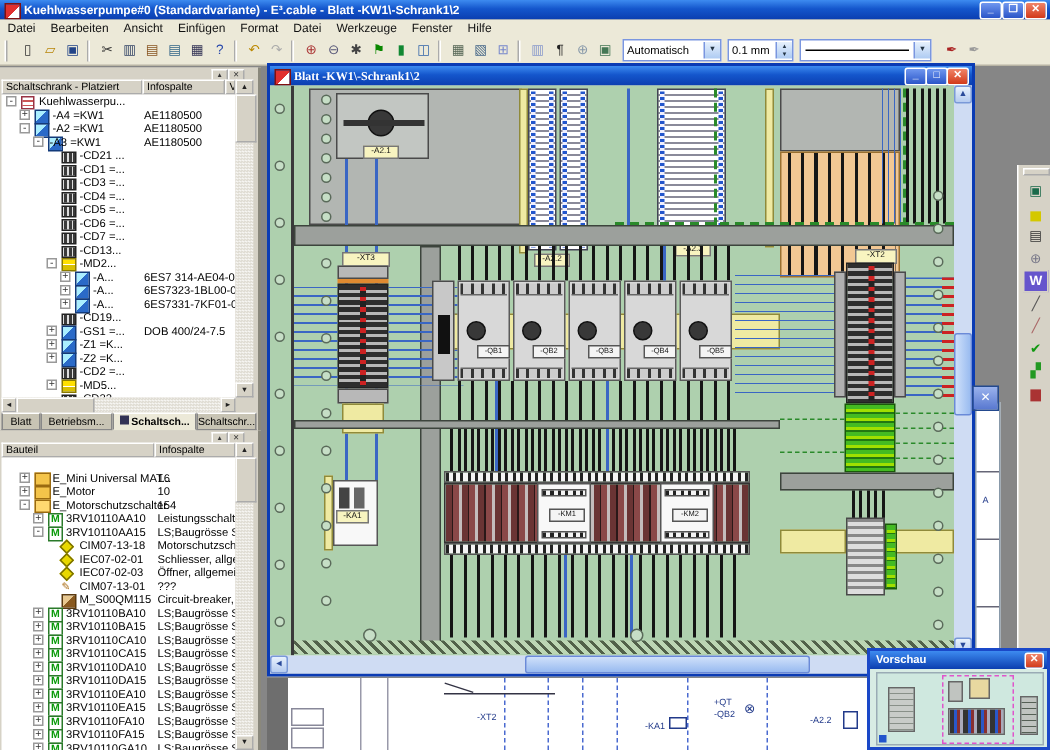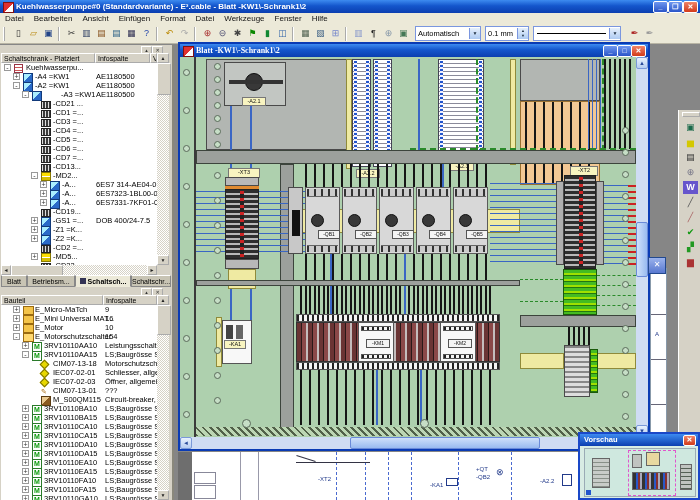--- a/index.html
+++ b/index.html
@@ -217,21 +217,21 @@
         </div>
         <div class="trow" style="top: 18px;">
           <div class="expbox" style="left: 12px;">-</div>
           <div class="ticon ti-device" style="left: 22px;"></div>
           <span class="tlabel" style="left: 34px;">-A2 =KW1</span>
           <span class="tinfo" style="left: 95px; right: 0px;">AE1180500</span>
         </div>
         <div class="trow" style="top: 27px;">
           <div class="expbox" style="left: 21px;">-</div>
           <div class="ticon ti-device" style="left: 31px;"></div>
-          <span class="tlabel" style="left: 60px;">-A3 =KW1</span>
+          <span class="tlabel" style="left: 32px;">-A3 =KW1</span>
           <span class="tinfo" style="left: 95px; right: 0px;">AE1180500</span>
         </div>
         <div class="trow" style="top: 36px;">
           <div class="ticon ti-strip" style="left: 40px;"></div>
           <span class="tlabel" style="left: 52px;">-CD21 ...</span>
         </div>
         <div class="trow" style="top: 45px;">
           <div class="ticon ti-strip" style="left: 40px;"></div>
           <span class="tlabel" style="left: 52px;">-CD1 =...</span>
         </div>
@@ -337,26 +337,20 @@
   </div>
 
   <div class="abs panel" style="left:0;top:287px;width:172px;height:213px;">
     <div class="phead">
       <div class="pbtn" style="right:20px;">▴</div>
       <div class="pbtn" style="right:9px;">✕</div>
     </div>
     <div class="colhdr" style="left:1px;top:8px;width:102px;">Bauteil</div>
     <div class="colhdr" style="left:103px;top:8px;width:54px;">Infospalte</div>
     <div class="treebody" id="parttree" style="left:1px;top:18px;width:156px;height:195px;">
-        <div class="trow" style="top: 0px;">
-          <div class="expbox" style="left: 12px;">+</div>
-          <div class="ticon ti-folder" style="left: 22px;"></div>
-          <span class="tlabel" style="left: 34px;">E_Micro-MaTch</span>
-          <span class="tinfo" style="left: 104px; right: 0px;">9</span>
-        </div>
         <div class="trow" style="top: 9px;">
           <div class="expbox" style="left: 12px;">+</div>
           <div class="ticon ti-folder" style="left: 22px;"></div>
           <span class="tlabel" style="left: 34px;">E_Mini Universal MAT...</span>
           <span class="tinfo" style="left: 104px; right: 0px;">16</span>
         </div>
         <div class="trow" style="top: 18px;">
           <div class="expbox" style="left: 12px;">+</div>
           <div class="ticon ti-folder" style="left: 22px;"></div>
           <span class="tlabel" style="left: 34px;">E_Motor</span>

